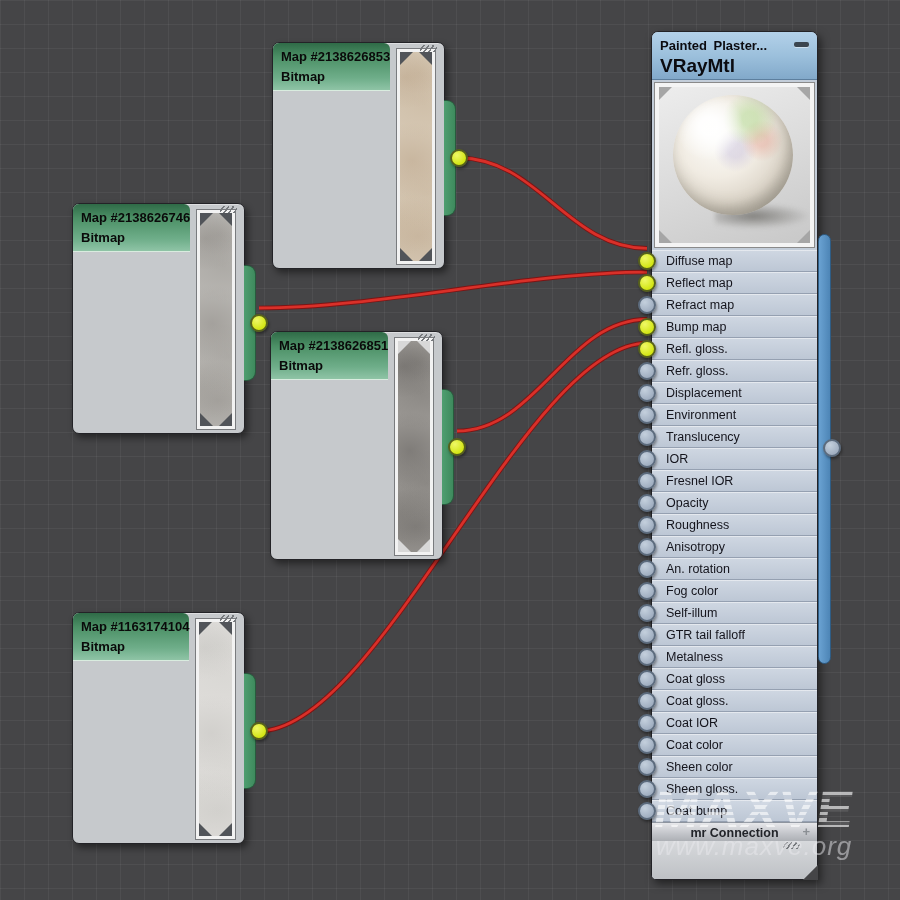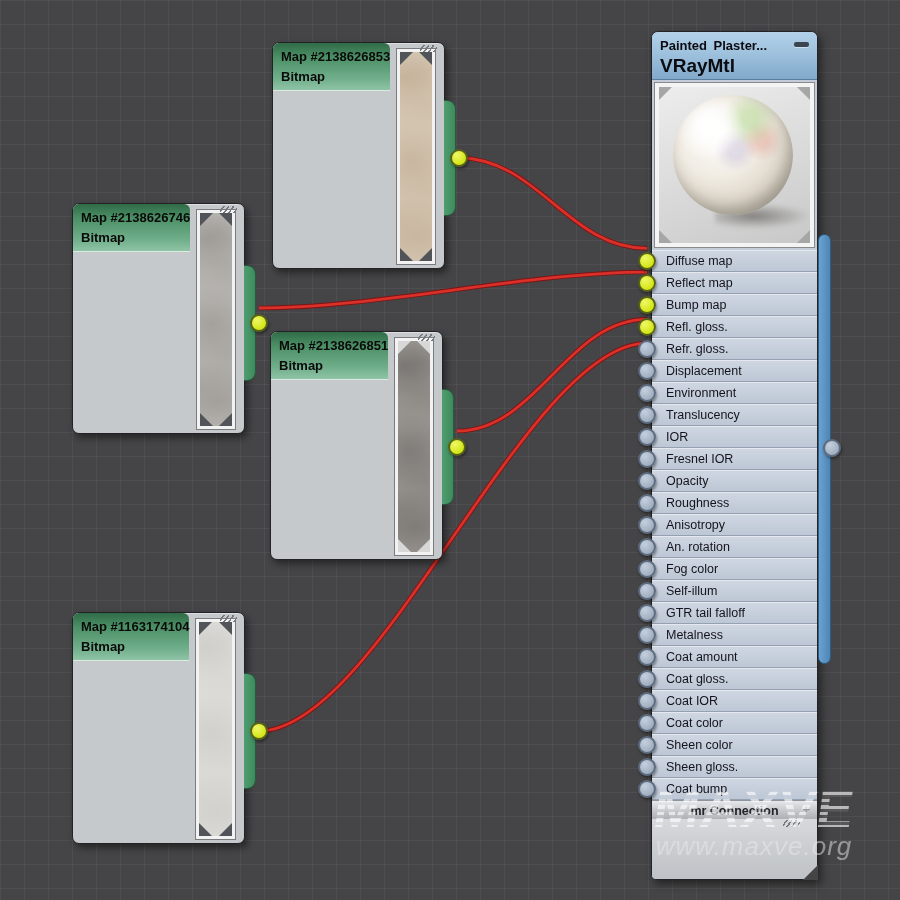--- a/index.html
+++ b/index.html
@@ -297,20 +297,24 @@
       <div class="slot-list">
           <div class="slot-row">
             <span class="socket in hot"></span>
             <span class="slot-label">Diffuse map</span>
           </div>
           <div class="slot-row">
             <span class="socket in hot"></span>
             <span class="slot-label">Reflect map</span>
           </div>
           <div class="slot-row">
+            <span class="socket in free"></span>
+            <span class="slot-label">Refract map</span>
+          </div>
+          <div class="slot-row">
             <span class="socket in hot"></span>
             <span class="slot-label">Bump map</span>
           </div>
           <div class="slot-row">
             <span class="socket in hot"></span>
             <span class="slot-label">Refl. gloss.</span>
           </div>
           <div class="slot-row">
             <span class="socket in free"></span>
             <span class="slot-label">Refr. gloss.</span>
@@ -362,21 +366,21 @@
           <div class="slot-row">
             <span class="socket in free"></span>
             <span class="slot-label">GTR tail falloff</span>
           </div>
           <div class="slot-row">
             <span class="socket in free"></span>
             <span class="slot-label">Metalness</span>
           </div>
           <div class="slot-row">
             <span class="socket in free"></span>
-            <span class="slot-label">Coat amount</span>
+            <span class="slot-label">Coat gloss</span>
           </div>
           <div class="slot-row">
             <span class="socket in free"></span>
             <span class="slot-label">Coat gloss.</span>
           </div>
           <div class="slot-row">
             <span class="socket in free"></span>
             <span class="slot-label">Coat IOR</span>
           </div>
           <div class="slot-row">

